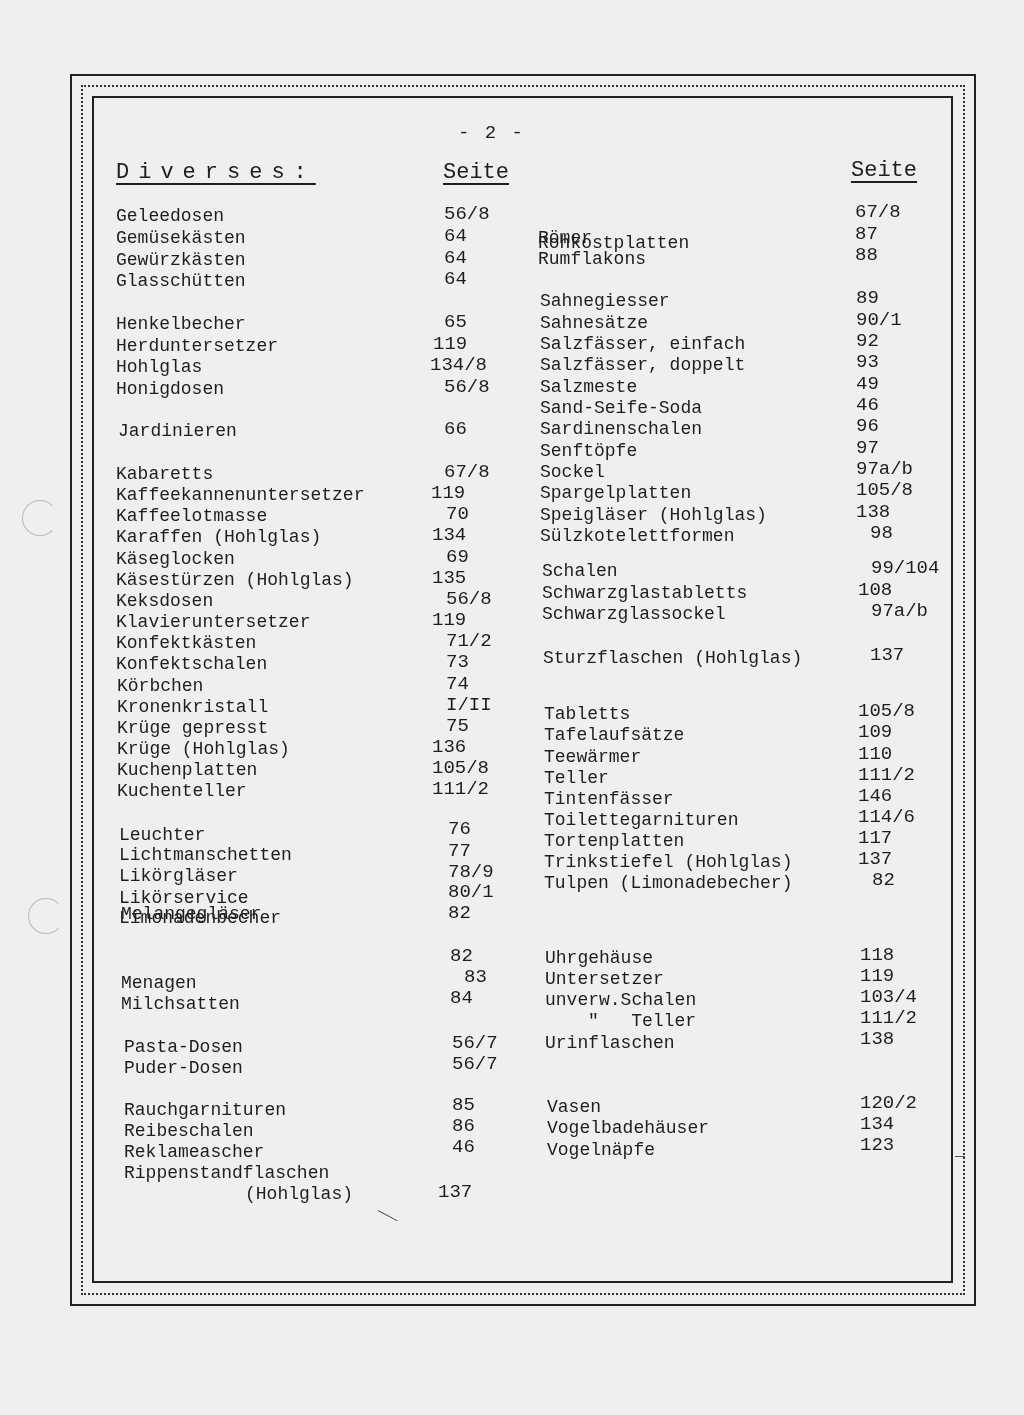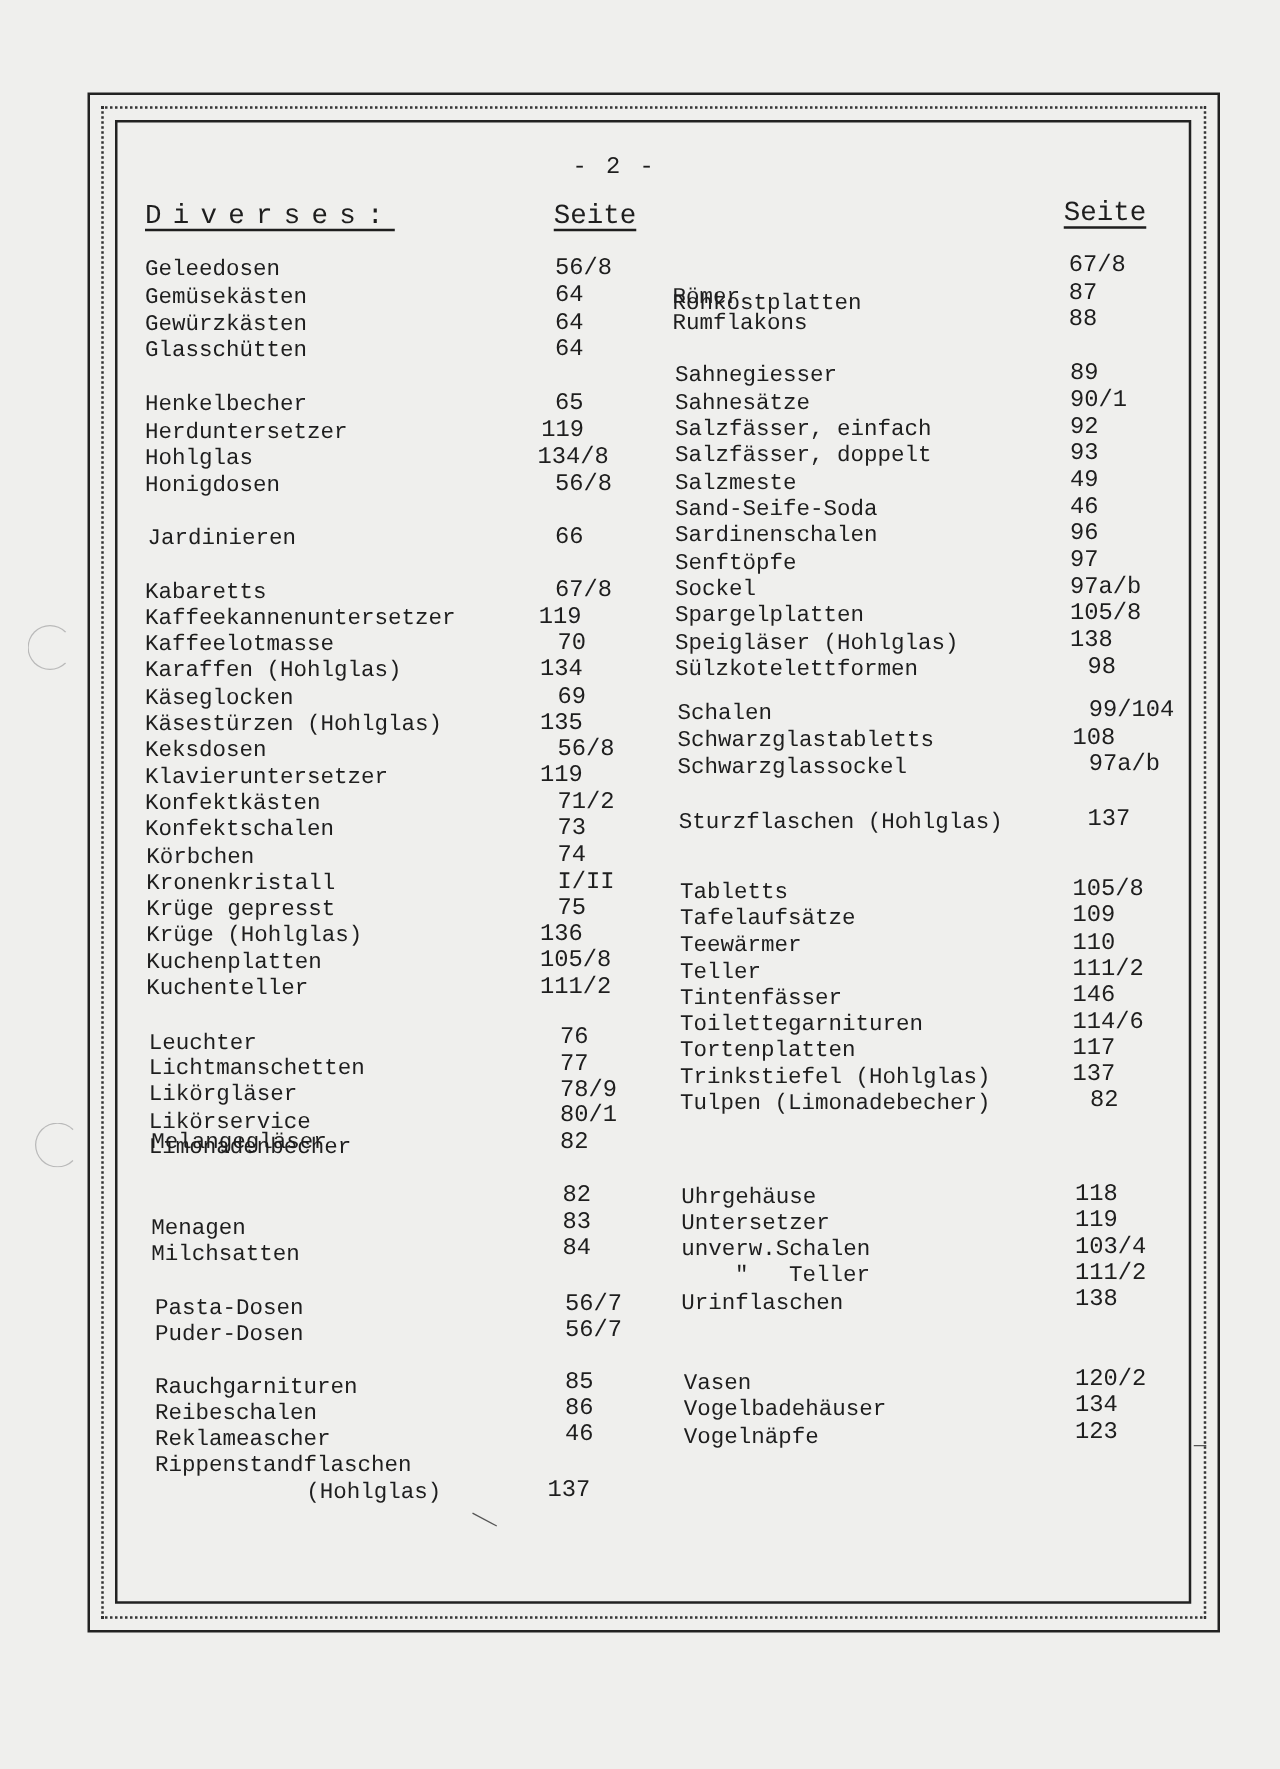--- a/index.html
+++ b/index.html
@@ -105,21 +105,21 @@
   <div class="entry" style="left:119px; top:866px;">Likörgläser</div>
   <div class="num" style="left:448px; top:862px;">78/9</div>
   <div class="entry" style="left:119px; top:888px;">Likörservice</div>
   <div class="num" style="left:448px; top:882px;">80/1</div>
   <div class="entry" style="left:119px; top:908px;">Limonadenbecher</div>
   <div class="num" style="left:448px; top:903px;">82</div>
 
   <div class="entry" style="left:121px; top:904px;">Melangegläser</div>
   <div class="num" style="left:450px; top:946px;">82</div>
   <div class="entry" style="left:121px; top:973px;">Menagen</div>
-  <div class="num" style="left:450px; top:967px;">83</div>
+  <div class="num" style="left:464px; top:967px;">83</div>
   <div class="entry" style="left:121px; top:994px;">Milchsatten</div>
   <div class="num" style="left:450px; top:988px;">84</div>
 
   <div class="entry" style="left:124px; top:1037px;">Pasta-Dosen</div>
   <div class="num" style="left:452px; top:1033px;">56/7</div>
   <div class="entry" style="left:124px; top:1058px;">Puder-Dosen</div>
   <div class="num" style="left:452px; top:1054px;">56/7</div>
 
   <div class="entry" style="left:124px; top:1100px;">Rauchgarnituren</div>
   <div class="num" style="left:452px; top:1095px;">85</div>

